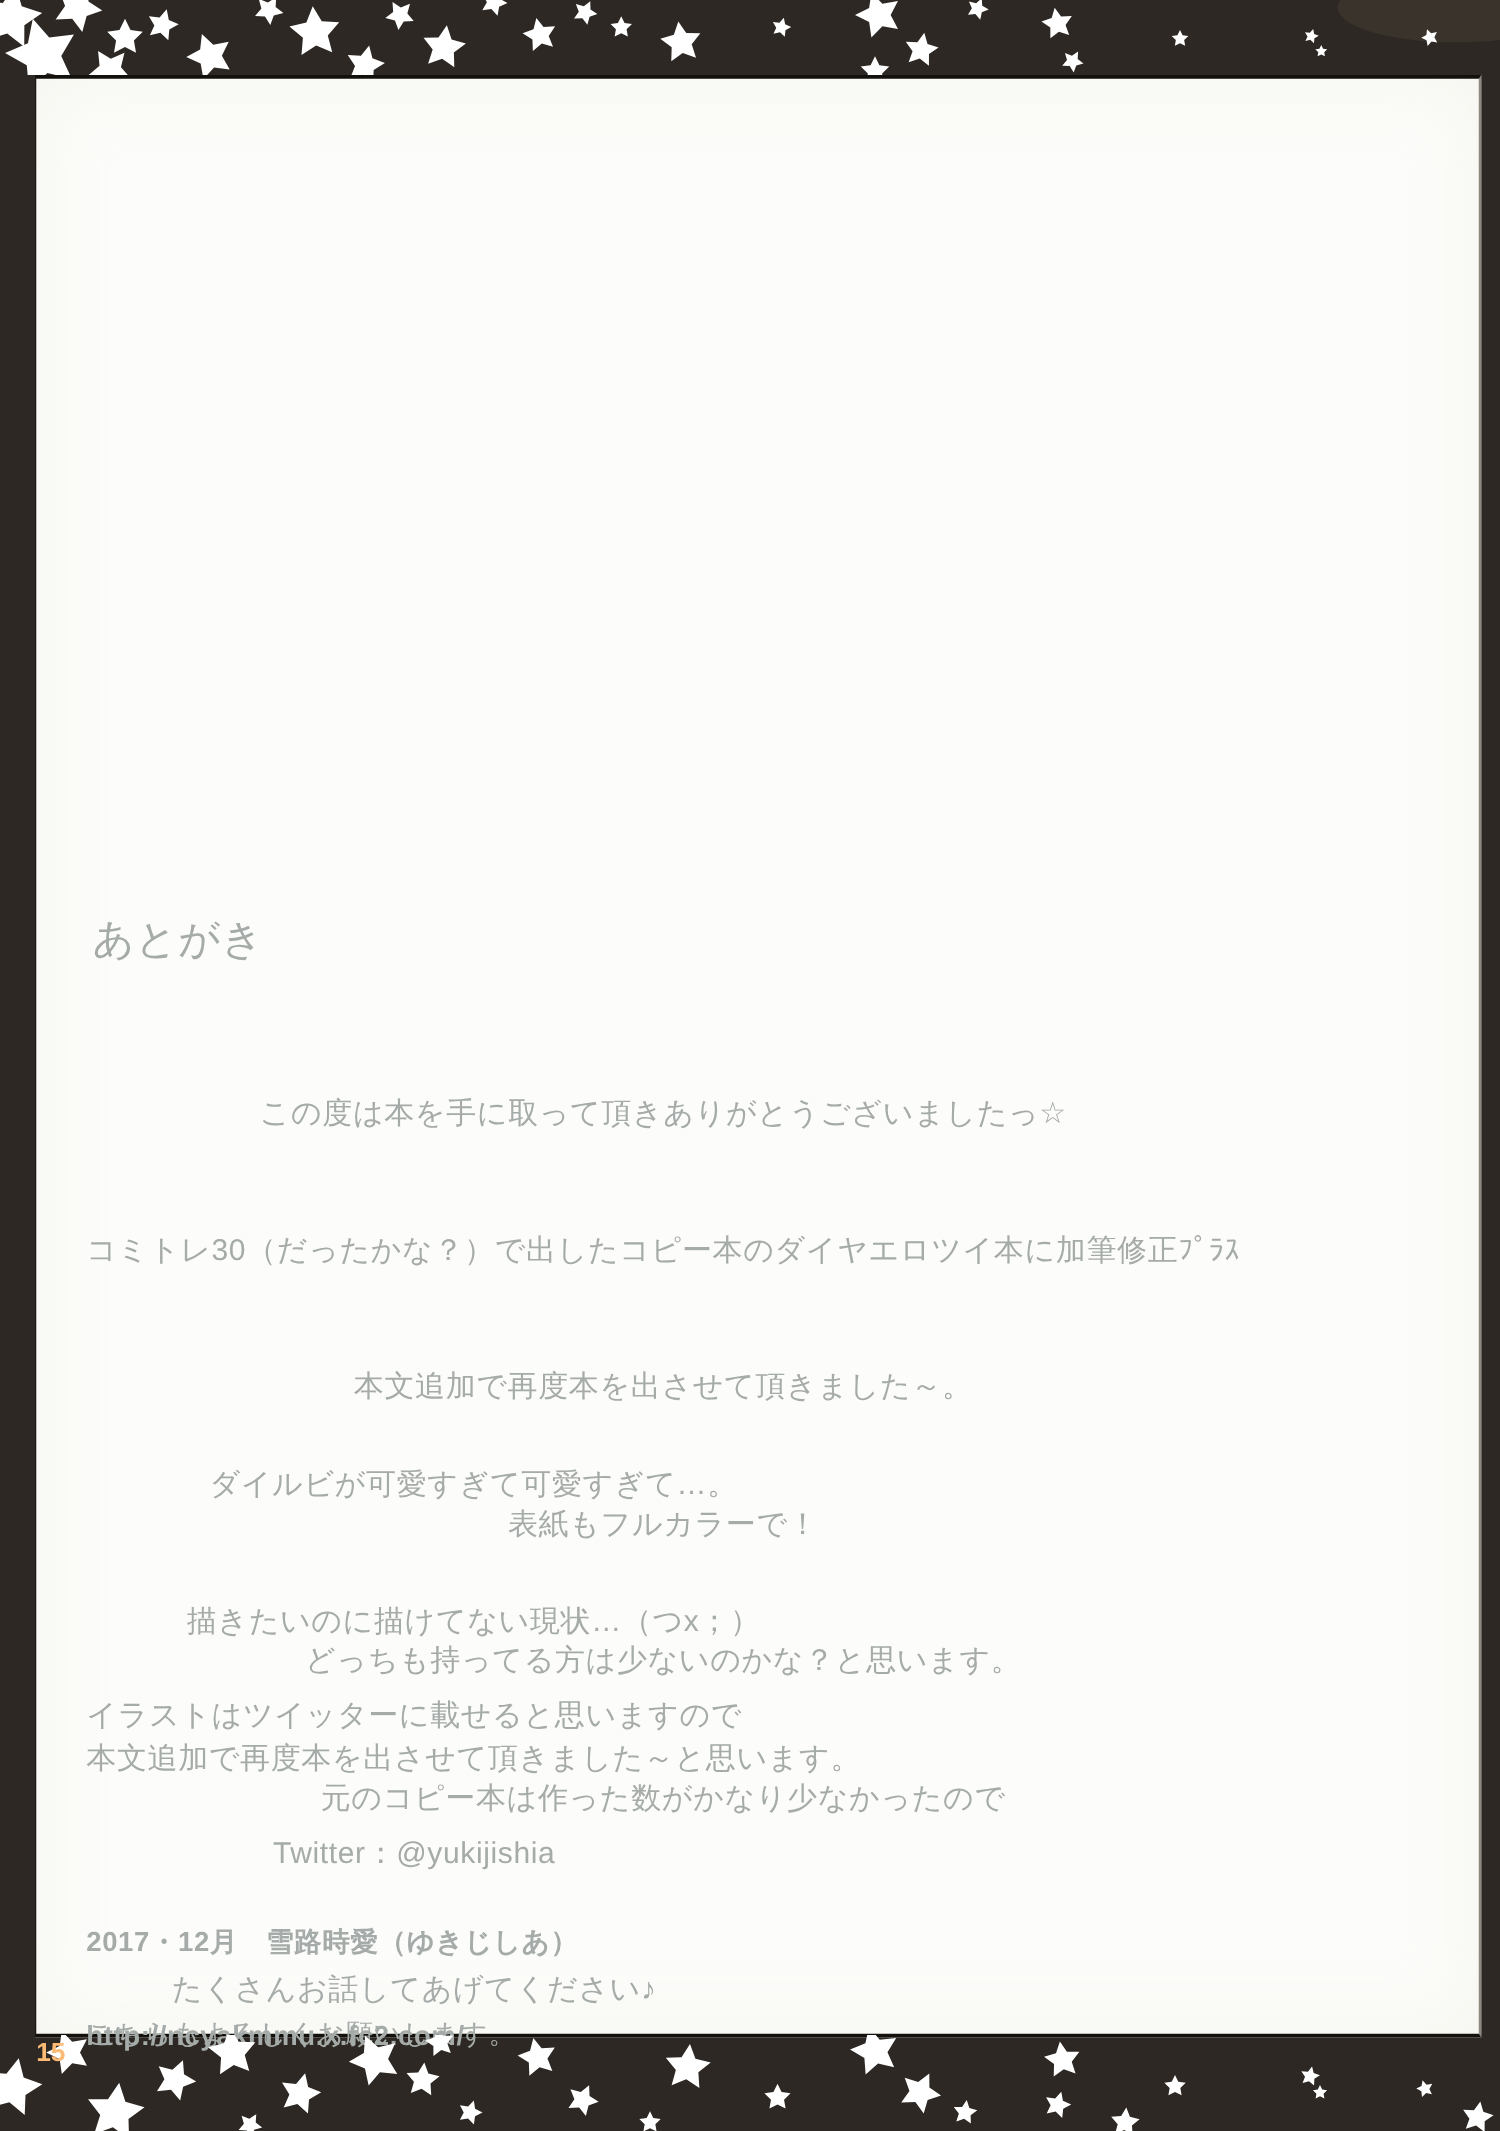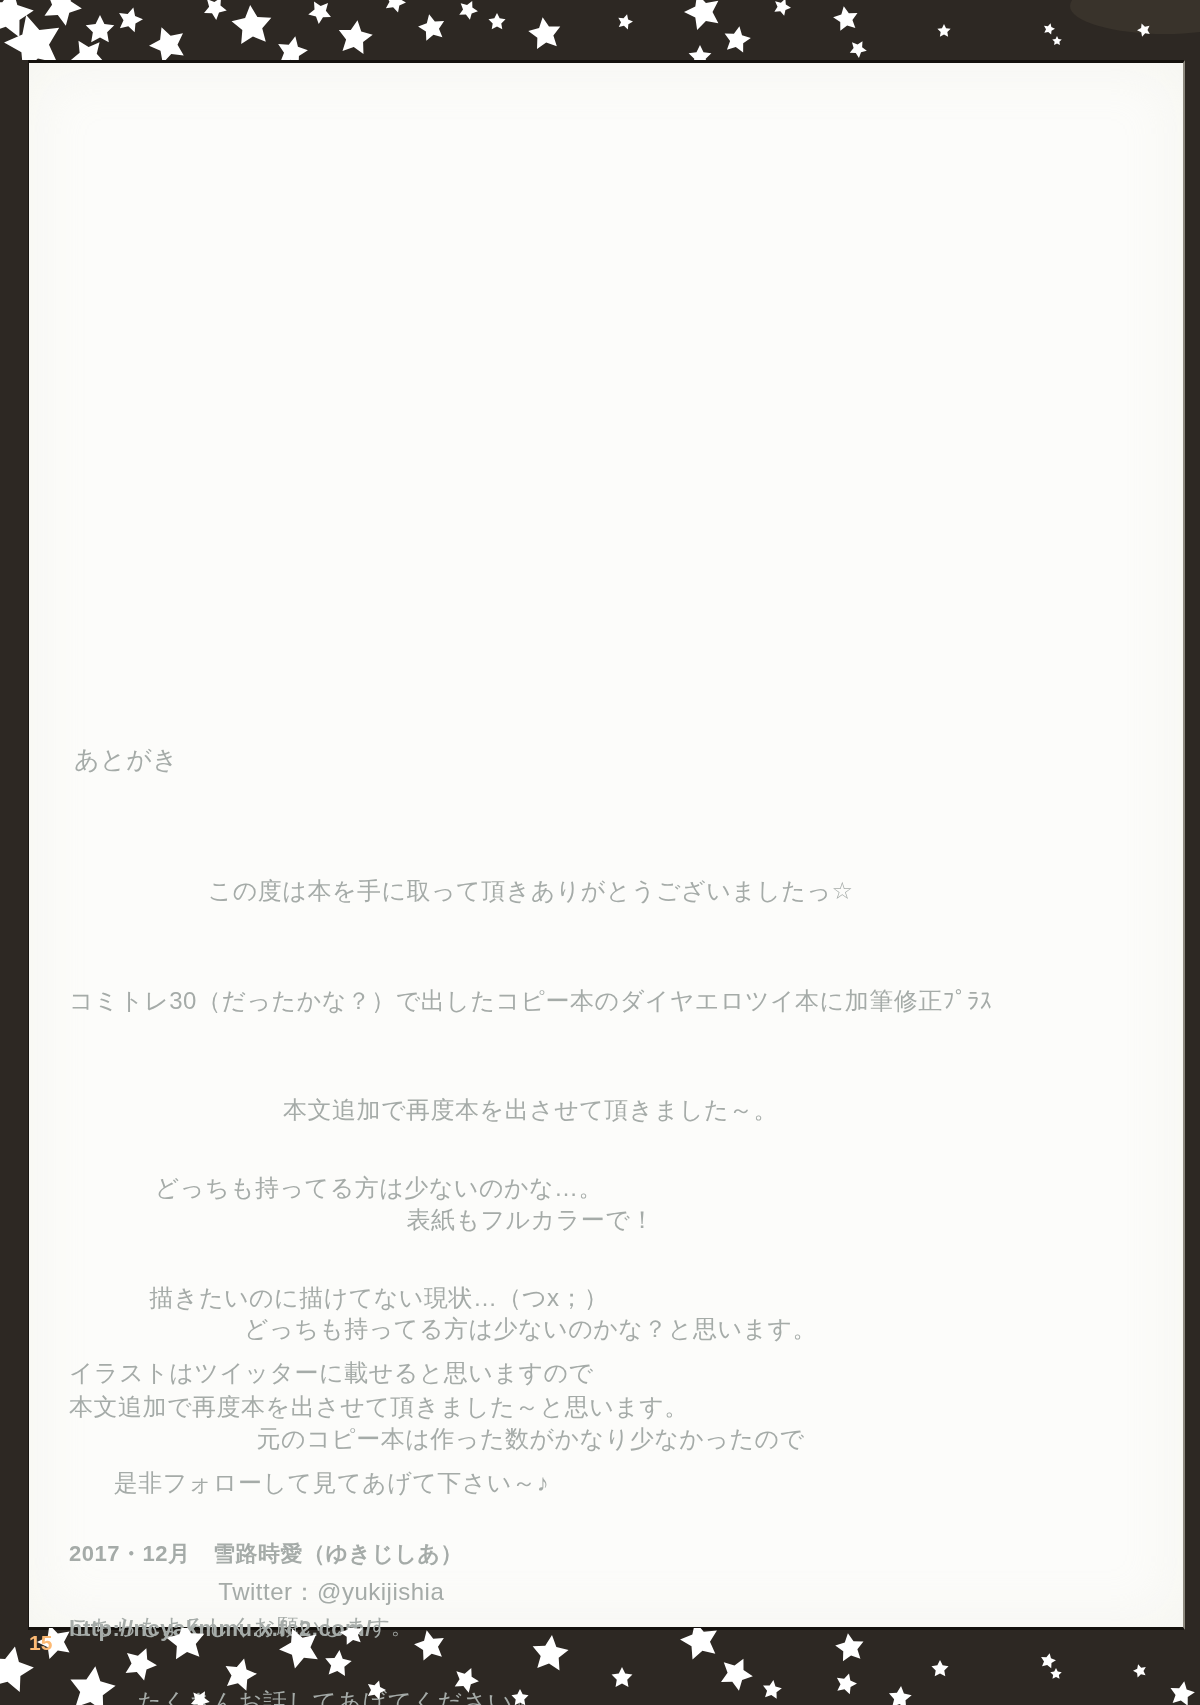--- a/index.html
+++ b/index.html
@@ -37,22 +37,22 @@
     box-shadow: inset 0 0 60px rgba(240,240,232,0.6);
   }
   .txt {
     position: absolute;
     color: #a5aba8;
     letter-spacing: 0.5px;
     white-space: pre;
   }
   .heading {
     left: 45px;
-    top: 680px;
-    font-size: 25px;
+    top: 666px;
+    font-size: 33px;
   }
   .block {
     left: 40px;
     font-size: 24px;
     line-height: 36.5px;
     text-align: center;
   }
   .block-1 { top: 737px; }
   .block-2 { top: 1034px; }
   .block-3 { top: 1219px; }
@@ -123,28 +123,27 @@
   <div class="txt block block-1">
     <div>この度は本を手に取って頂きありがとうございましたっ☆</div>
     <div>コミトレ30（だったかな？）で出したコピー本のダイヤエロツイ本に加筆修正ﾌﾟﾗｽ</div>
     <div>本文追加で再度本を出させて頂きました～。</div>
     <div>表紙もフルカラーで！</div>
     <div>どっちも持ってる方は少ないのかな？と思います。</div>
     <div>元のコピー本は作った数がかなり少なかったので</div>
   </div>
 
   <div class="txt block block-2">
-    <div>どっちも持ってる方は少ないのかな…。</div>
+    <div>ダイルビが可愛すぎて可愛すぎて…。</div>
     <div>描きたいのに描けてない現状…（つx；）</div>
     <div>本文追加で再度本を出させて頂きました～と思います。</div>
   </div>
 
   <div class="txt block block-3">
     <div>イラストはツイッターに載せると思いますので</div>
-    <div>是非フォローして見てあげて下さい～♪</div>
     <div>Twitter：@yukijishia</div>
     <div>たくさんお話してあげてください♪</div>
   </div>
 
   <div class="txt block-small block-4">
     <div>2017・12月　雪路時愛（ゆきじしあ）</div>
     <div>http://ncyakmmu.x.fc2.com/</div>
   </div>
 
   <div class="txt block-small block-5">

